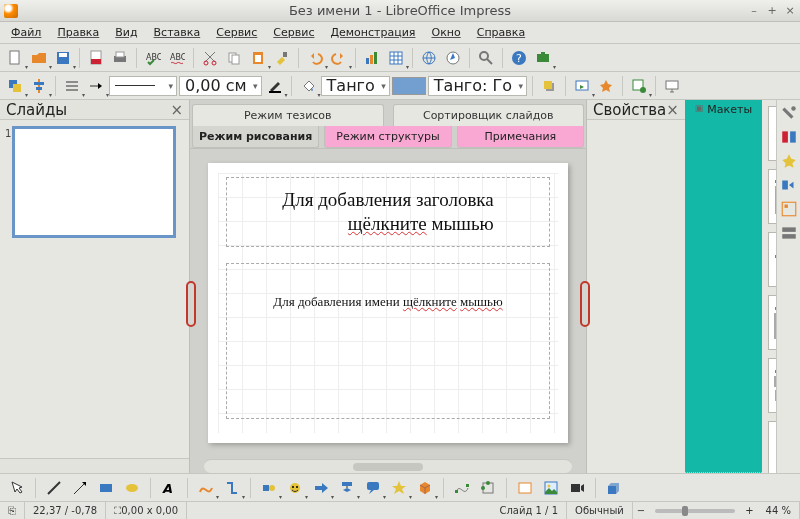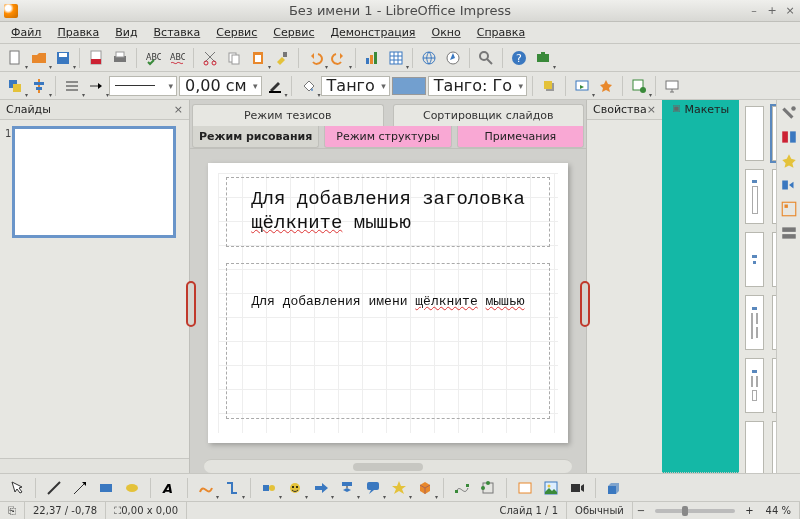--- a/index.html
+++ b/index.html
@@ -25,40 +25,40 @@
 .combo{height:20px;border:1px solid #b8b8b0;background:#fff;display:flex;align-items:center;padding:0 14px 0 5px;position:relative;font-size:16px;min-width:56px}
 .combo::after{content:"▾";position:absolute;right:3px;color:#666;font-size:9px}
 .combo.narrow{min-width:68px}
 .colorbox{width:34px;height:18px;border:1px solid #999;background:#729fcf}
 
 
 .main{display:flex;height:calc(519px - 22px - 22px - 28px - 28px - 28px - 18px);background:#d0d0cc}
 
 
 .panel-left{width:190px;display:flex;flex-direction:column;border-right:1px solid #bfbfba;background:#e7e7e2}
-.panel-head{height:20px;display:flex;align-items:center;justify-content:space-between;padding:0 6px;background:#e3e3de;border-bottom:1px solid #c7c7c2;font-size:11px}
+.panel-head{height:20px;display:flex;align-items:center;justify-content:space-between;padding:0 6px;background:#e3e3de;border-bottom:1px solid #c7c7c2;font-size:15px}
 .panel-head .x{color:#666;cursor:default}
 .thumb-list{flex:1;background:#e7e7e2;padding:8px;overflow:auto}
 .thumb{position:relative}
 .thumb .num{position:absolute;left:-3px;top:0;font-size:10px;color:#444}
 .thumb .slide{margin-left:6px;width:160px;height:108px;background:#fff;border:1px solid #6a95c9;outline:2px solid #6a95c9;box-shadow:0 0 0 1px #fff inset}
 .panel-left .scrolls{height:15px;background:#e3e3de;border-top:1px solid #c7c7c2}
 
 
 .center{flex:1;display:flex;flex-direction:column;background:#d0d0cc;position:relative}
 .tabrow{display:flex;padding-top:4px;background:#d0d0cc;justify-content:center;gap:5px}
 .tabrow .tab{padding:4px 16px;background:#e7e7e2;border:1px solid #c0c0bb;border-bottom:none;font-size:11px;border-radius:3px 3px 0 0;color:#333;cursor:default}
 .tabrow .tab.top{flex:1;margin:0 2px;text-align:center}
 .tabrow2{display:flex;background:#d0d0cc;justify-content:center;gap:1px;border-bottom:1px solid #c0c0bb}
 .tabrow2 .tab{flex:1;margin:0 2px;padding:4px 0;text-align:center;background:#f9a8d4;border:1px solid #c0c0bb;border-top:none;font-size:11px;border-radius:0 0 3px 3px}
 .tabrow2 .tab.active{background:#d6d6d0;font-weight:700}
 .canvas-wrap{flex:1;display:flex;align-items:flex-start;justify-content:center;padding:14px 14px 6px;background:#d0d0cc;position:relative}
 .slide-canvas{width:360px;height:280px;background:#fff;box-shadow:2px 2px 5px rgba(0,0,0,.25);position:relative}
 .slide-canvas::before{content:"";position:absolute;inset:10px;background-image:linear-gradient(#eee 1px,transparent 1px),linear-gradient(90deg,#eee 1px,transparent 1px);background-size:24px 24px;pointer-events:none}
-.ph{position:absolute;border:1px dashed #aaa;display:flex;align-items:center;justify-content:center;text-align:left;font-family:Liberation Mono, monospace;color:#111}
+.ph{position:absolute;border:1px dashed #aaa;display:flex;align-items:center;justify-content:center;text-align:right;font-family:Liberation Serif, serif;color:#111}
 .ph.title{left:18px;right:18px;top:14px;height:70px;font-size:19px;line-height:1.25}
 .ph.title span{position:relative}
 .ph.body{left:18px;right:18px;top:100px;bottom:24px;font-size:13px;align-items:flex-start;padding-top:30px}
 .wavy{text-decoration:underline wavy #d33;text-decoration-thickness:1px}
 .side-handle{position:absolute;top:50%;width:10px;height:46px;border:2px solid #c0392b;border-radius:6px;transform:translateY(-50%);background:#d6d6d0}
 .side-handle.left{left:-4px}
 .side-handle.right{right:-4px}
 .hscroll{height:14px;background:#e3e3de;border-top:1px solid #c7c7c2;margin:0 14px;border-radius:7px;display:flex;align-items:center}
 .hscroll .thumb-s{width:70px;height:8px;background:#c7c7c2;border-radius:4px;margin:0 auto}
 

